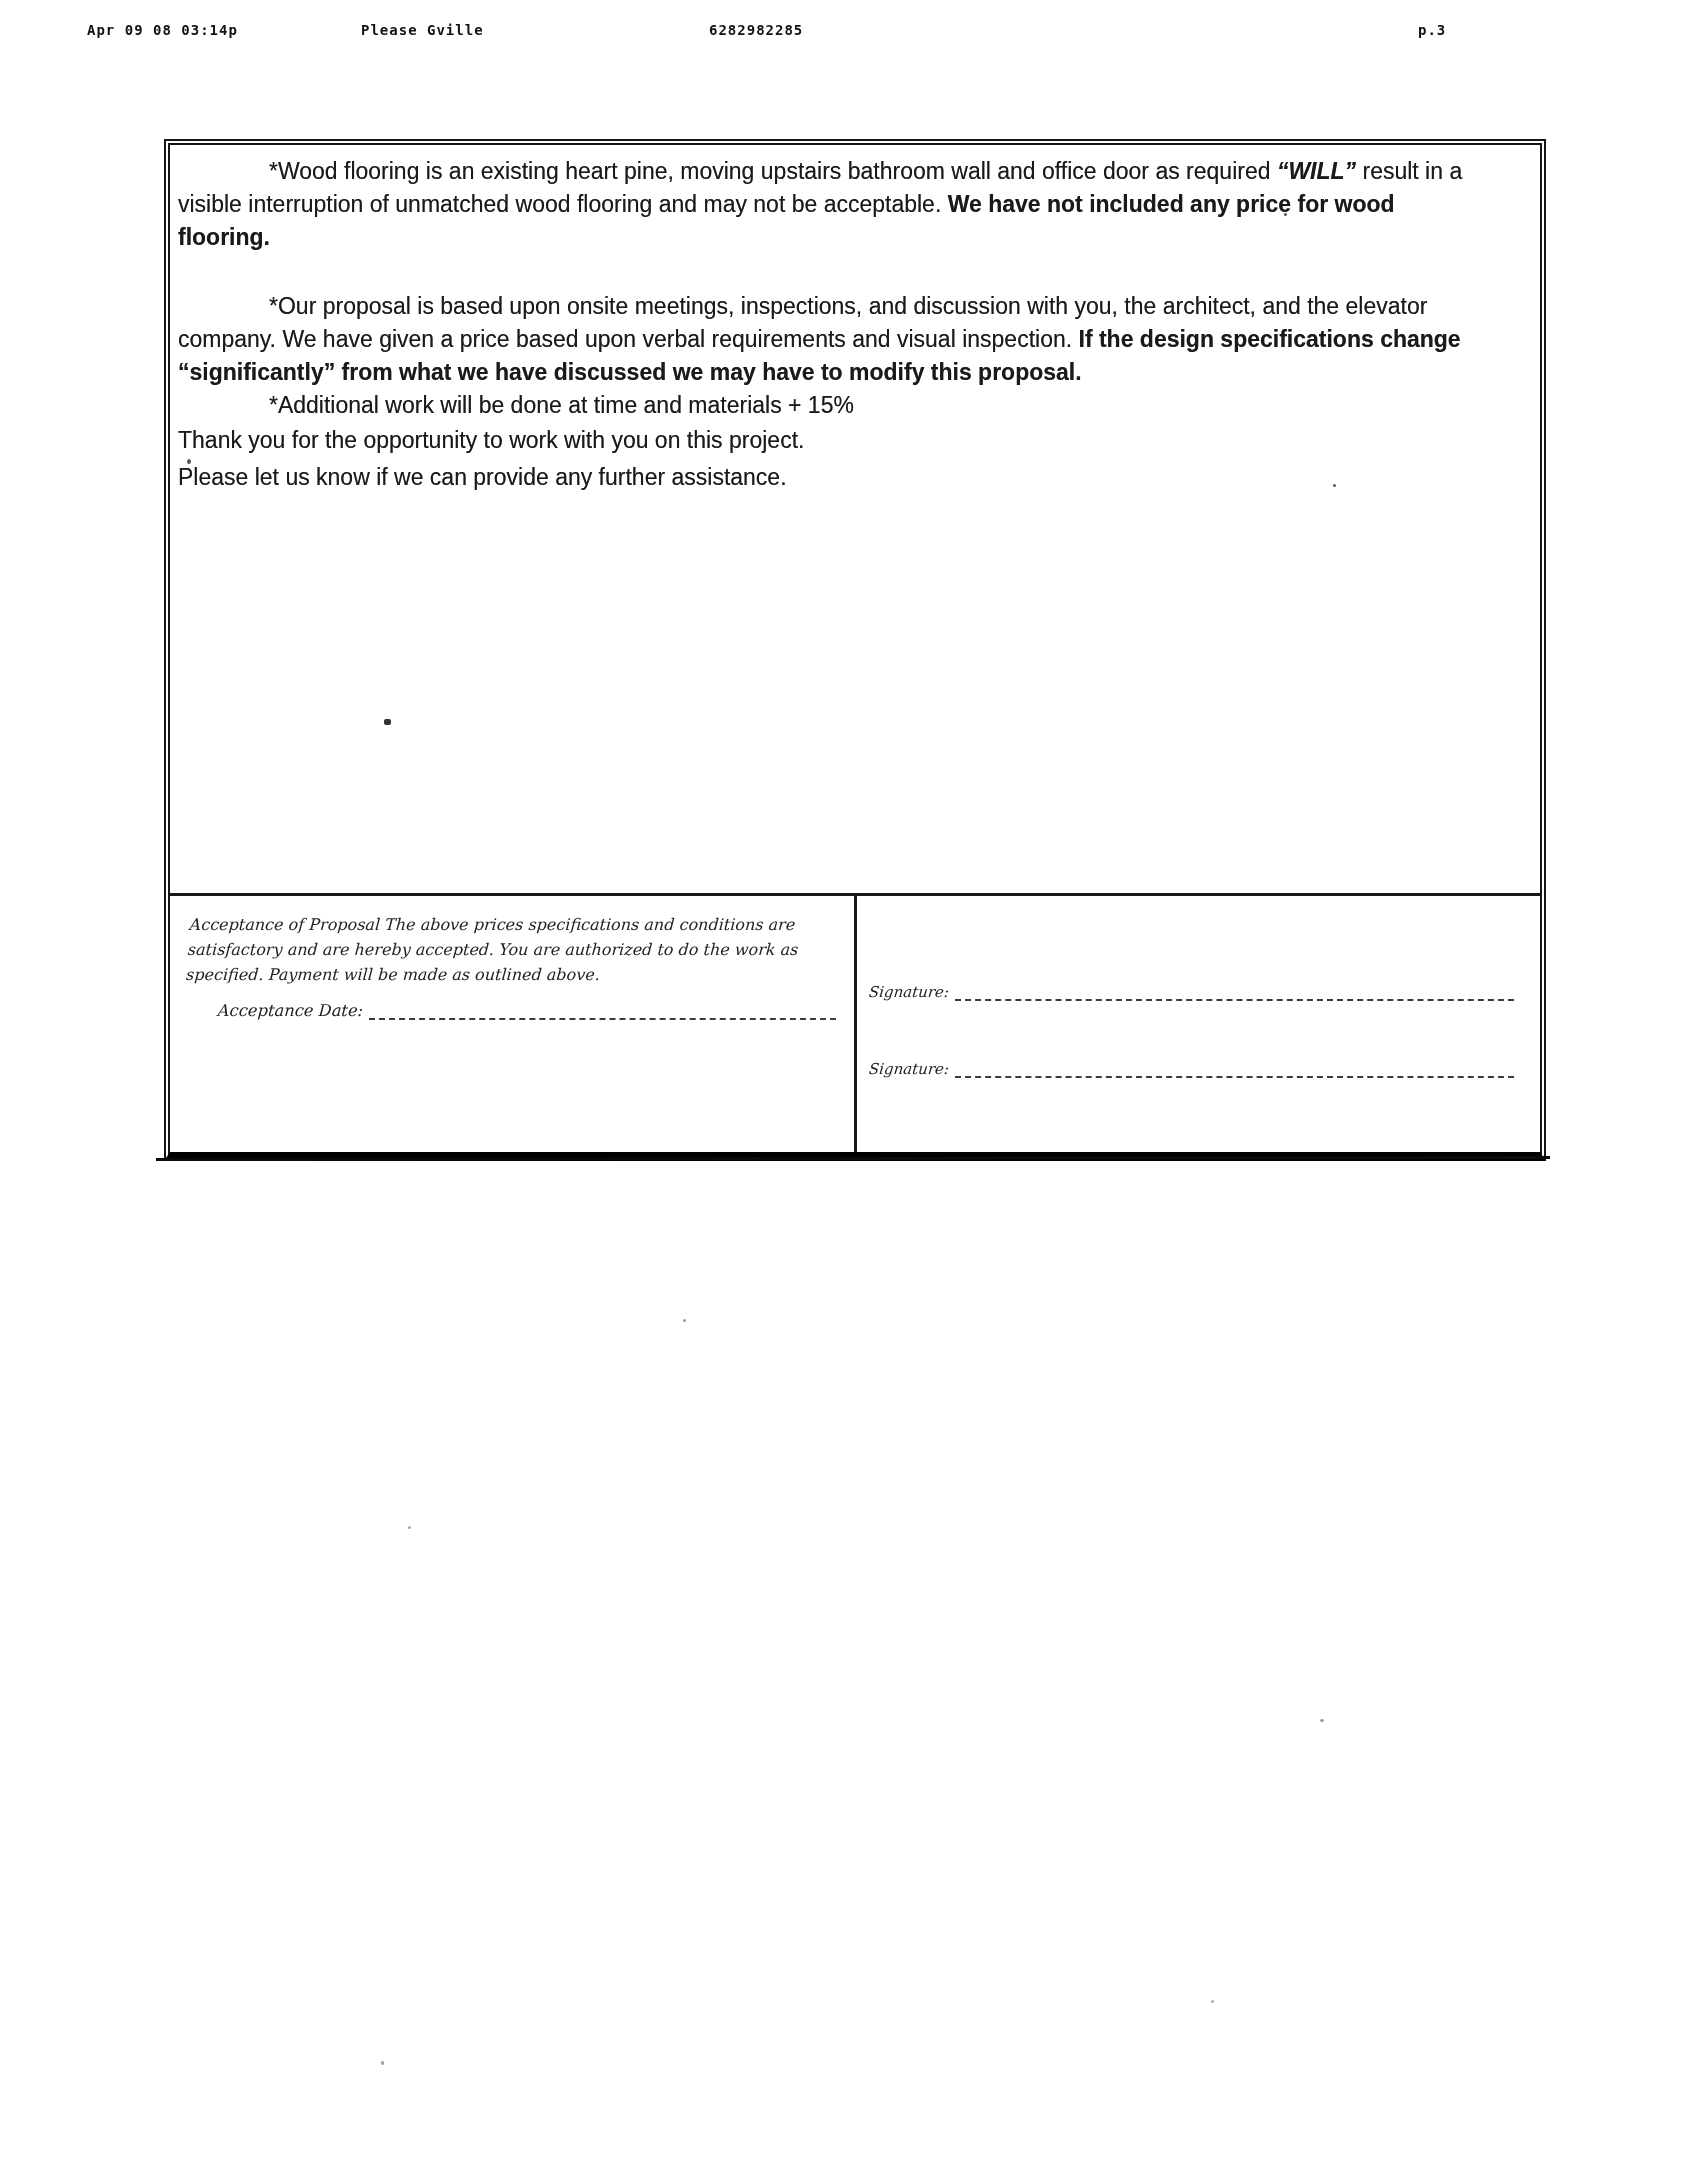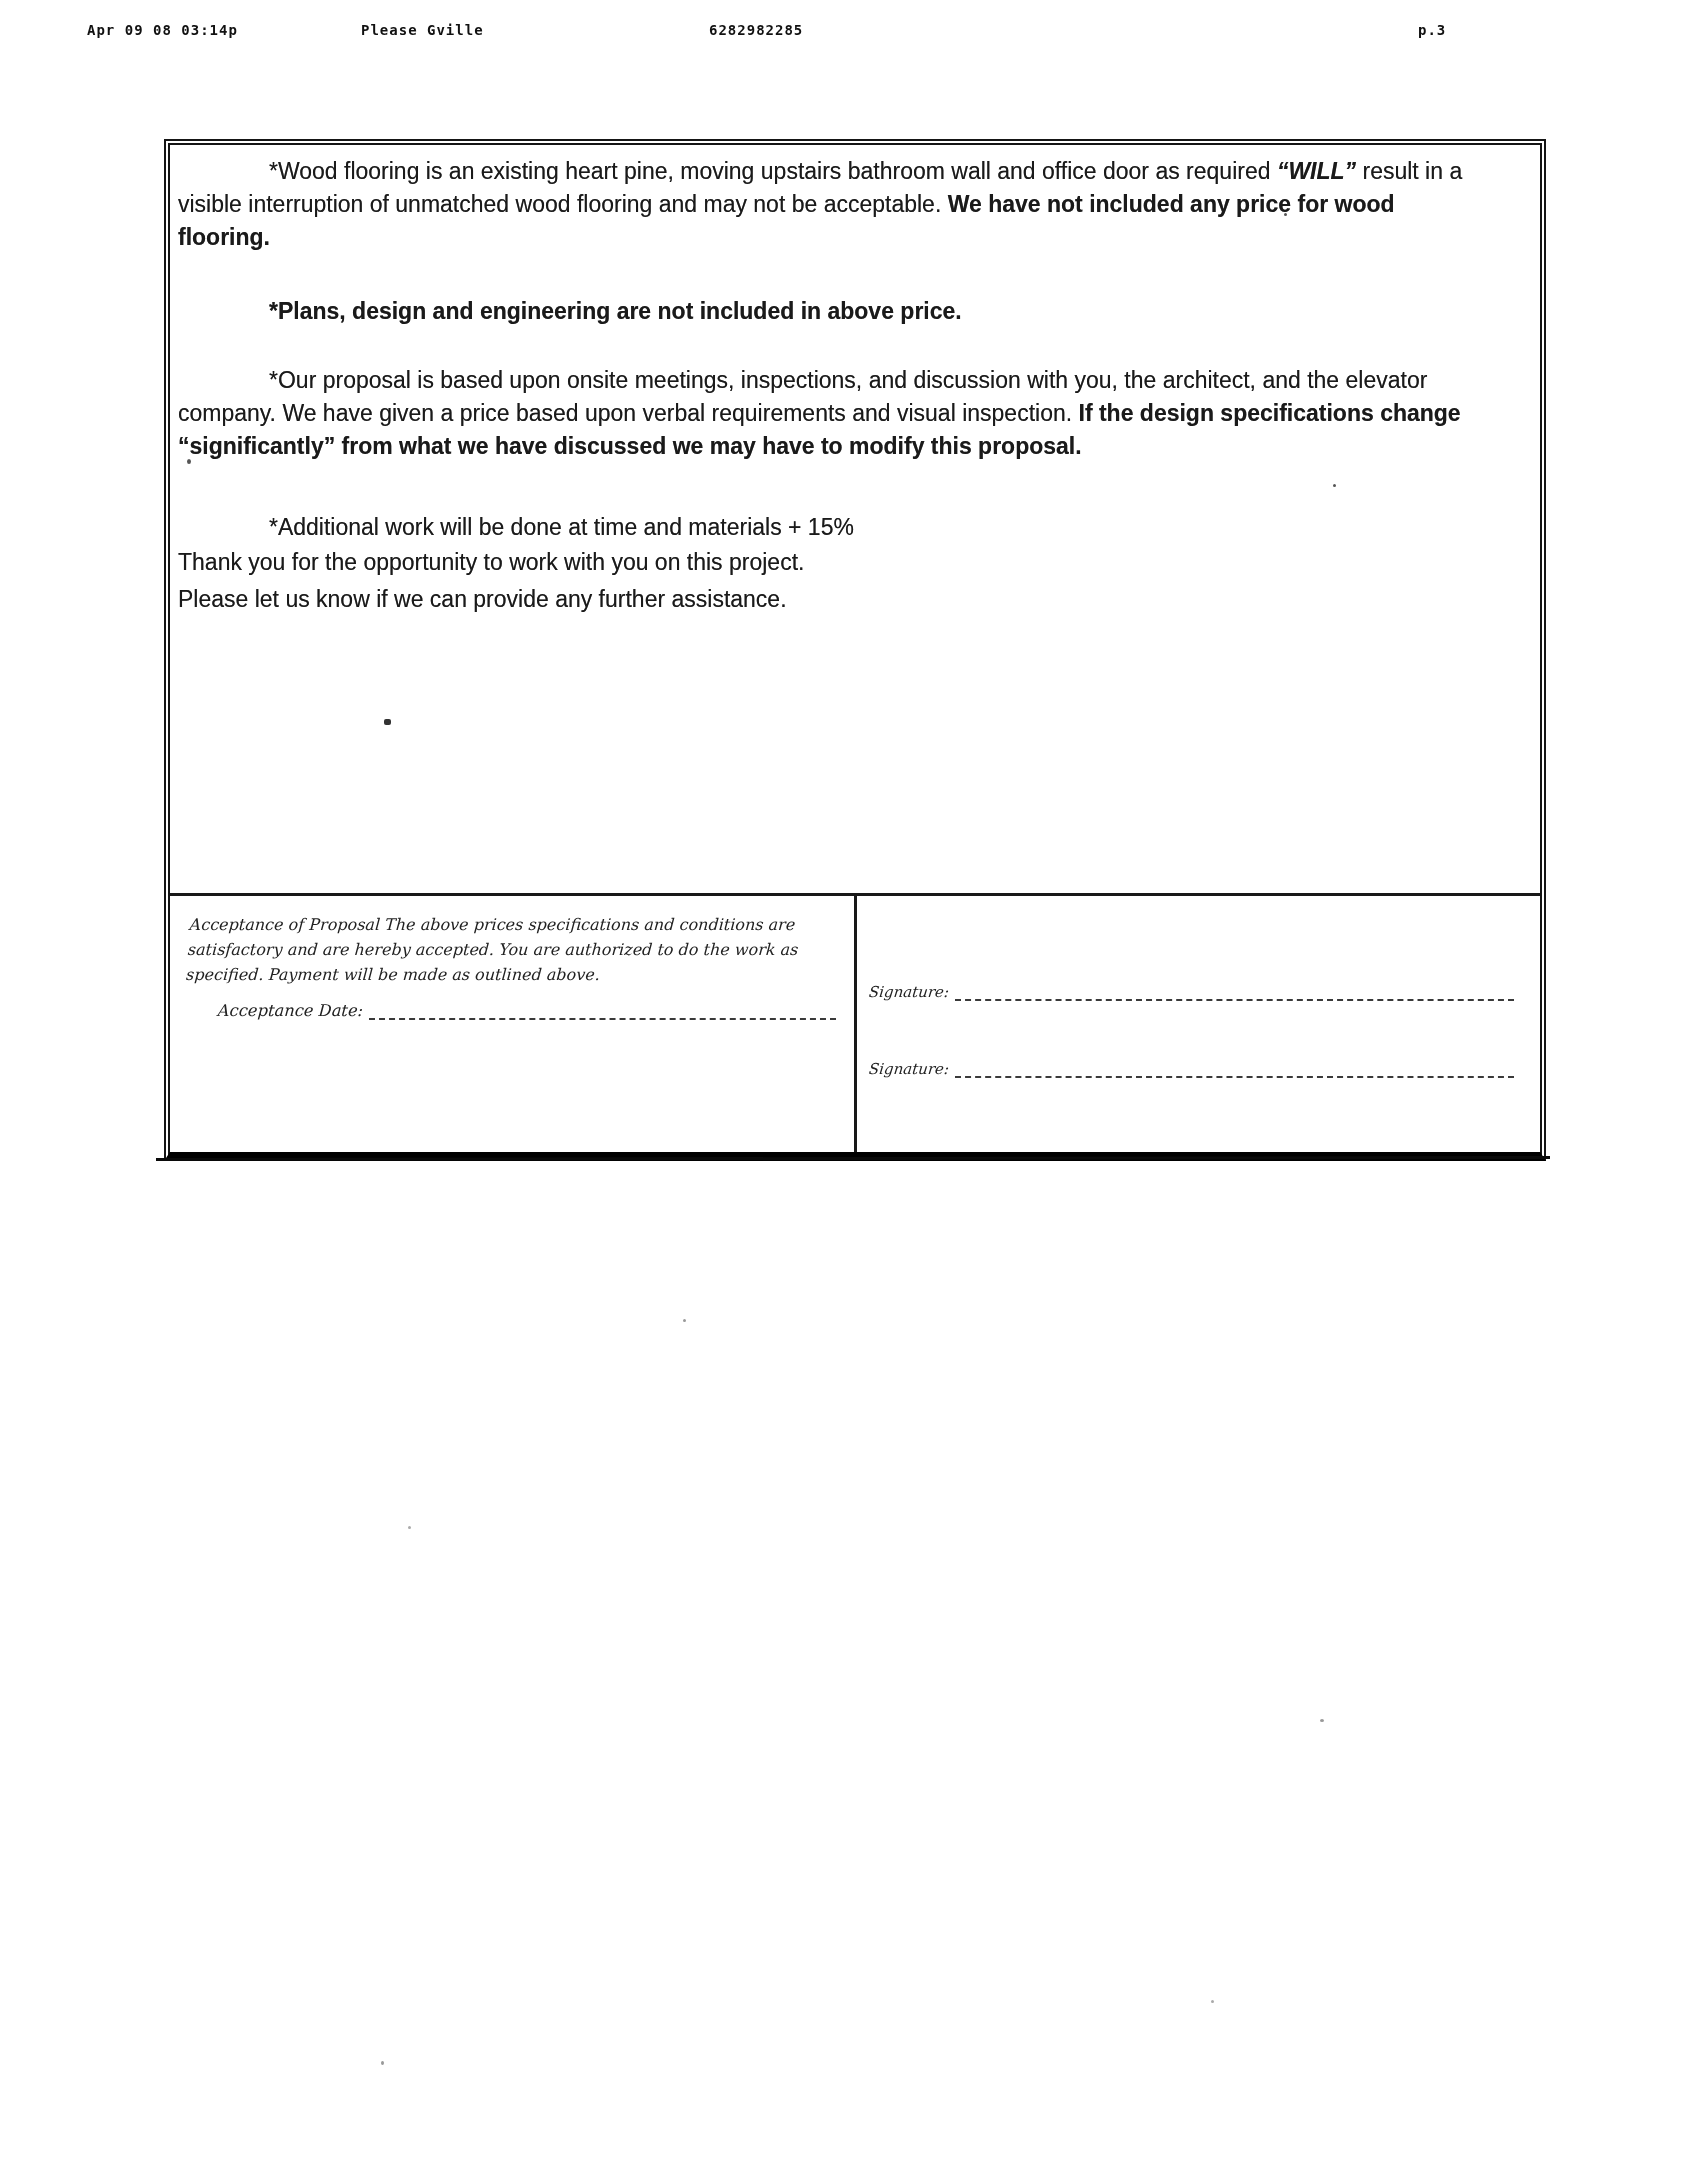--- a/index.html
+++ b/index.html
@@ -55,21 +55,21 @@
     width:1297px;
     font-size:23px;
     line-height:33px;
     text-indent:91px;
     color:#1a1a1a;
     text-shadow:0 0 0.6px rgba(20,20,20,.55);
   }
   .p1{margin-top:10px;}
   .p2{margin-top:41px;font-weight:bold;}
   .p3{margin-top:36px;}
-  .p4{margin-top:48px;}
+  .p4{}
   .bold{font-weight:bold;}
   .bold-italic{font-weight:bold;font-style:italic;}
   .closing{}
   .closing div{
     font-size:23px;
     line-height:37px;
     color:#1a1a1a;
     text-shadow:0 0 0.6px rgba(20,20,20,.55);
   }
 
@@ -146,21 +146,20 @@
   <span class="fx-page">p.3</span>
 </div>
 
 <div class="doc-box">
   <div class="doc-body">
 
     <div class="para p1">
       <span>*Wood flooring is an existing heart pine, moving upstairs bathroom wall and office door as required </span><span class="bold-italic">“WILL”</span><span> result in a visible interruption of unmatched wood flooring and may not be acceptable. </span><span class="bold">We have not included any price for wood flooring.</span>
     </div>
 
-    <div class="para p2">*Plans, design and engineering are not included in above price.</div>
 
     <div class="para p3">
       <span>*Our proposal is based upon onsite meetings, inspections, and discussion with you, the architect, and the elevator company. We have given a price based upon verbal requirements and visual inspection. </span><span class="bold">If the design specifications change “significantly” from what we have discussed we may have to modify this proposal.</span>
     </div>
 
     <div class="para p4">*Additional work will be done at time and materials + 15%</div>
 
     <div class="closing">
       <div>Thank you for the opportunity to work with you on this project.</div>
       <div>Please let us know if we can provide any further assistance.</div>

